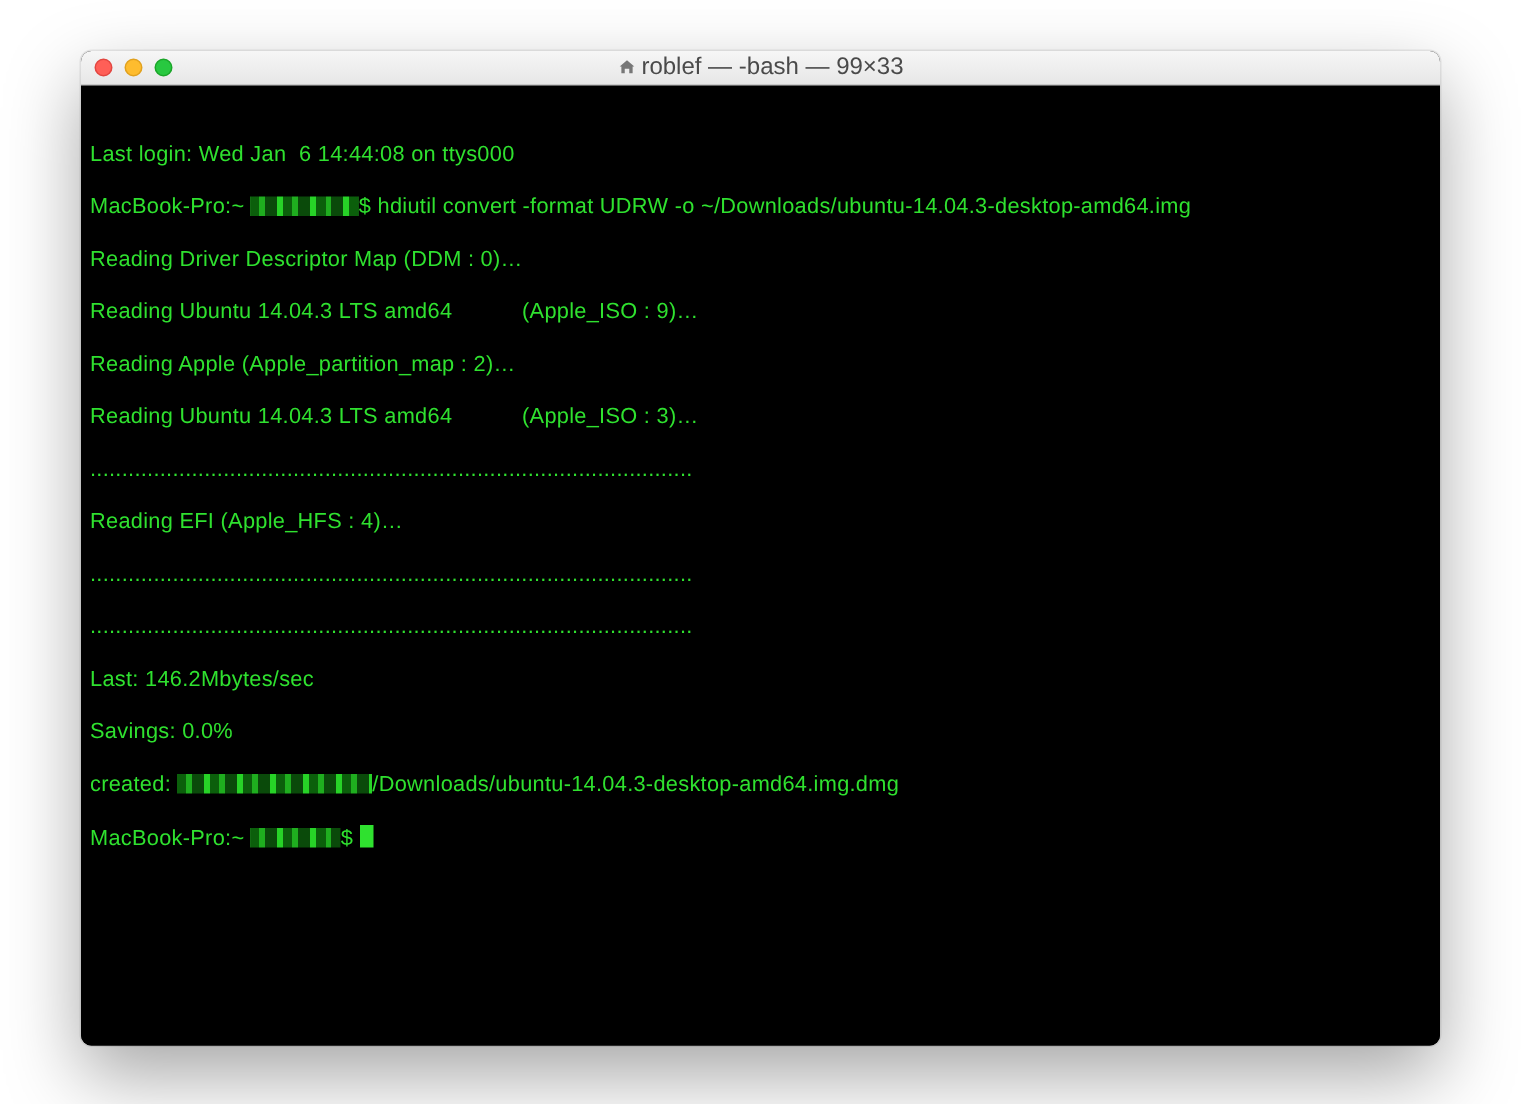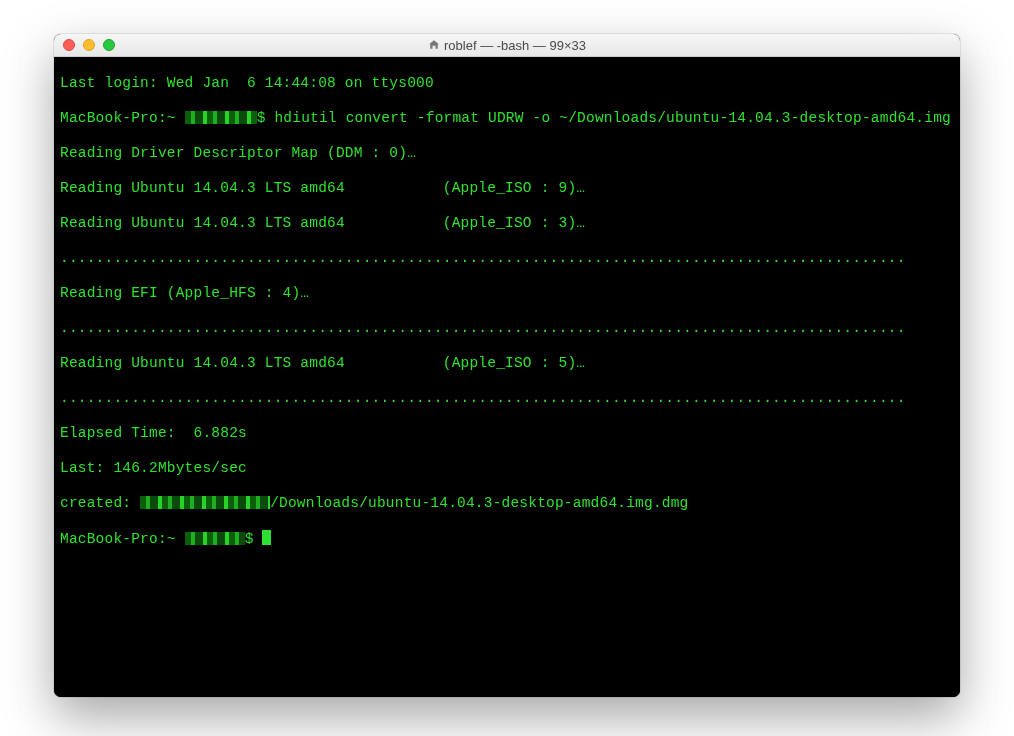--- a/index.html
+++ b/index.html
@@ -42,41 +42,41 @@
     border-radius: 50%;
     box-sizing: border-box;
   }
   .dot.red    { background: #ff5f57; border: 0.5px solid #e24640; }
   .dot.yellow { background: #febc2e; border: 0.5px solid #e1a11e; }
   .dot.green  { background: #28c840; border: 0.5px solid #1ba629; }
   .title {
     position: absolute;
     left: 0; right: 0;
     text-align: center;
-    font-size: 13px;
+    font-size: 16px;
     color: #4a4a4a;
     pointer-events: none;
     display: flex;
     justify-content: center;
     align-items: center;
     gap: 4px;
   }
   .home-icon {
     width: 12px;
     height: 12px;
     display: inline-block;
   }
   .home-icon svg { width: 12px; height: 12px; display:block; }
   .terminal {
     background: #000;
     width: 100%;
     height: calc(100% - 22px);
     box-sizing: border-box;
-    padding: 0 6px;
-    font-family: Liberation Mono, monospace;
+    padding: 20px 6px;
+    font-family: Liberation Sans, sans-serif;
     font-size: 14.5px;
     line-height: 17.5px;
     color: #2fe12f;
     white-space: pre;
     overflow: hidden;
     letter-spacing: 0.2px;
   }
   .line { white-space: pre; }
   .redact {
     display: inline-block;
@@ -113,24 +113,24 @@
       </span>
       <span>roblef — -bash — 99×33</span>
     </div>
   </div>
 
   <div class="terminal">
 <div class="line">Last login: Wed Jan  6 14:44:08 on ttys000</div>
 <div class="line"><span>MacBook-Pro:~ </span><span class="redact r1"></span><span>$ hdiutil convert -format UDRW -o ~/Downloads/ubuntu-14.04.3-desktop-amd64.img </span></div>
 <div class="line">Reading Driver Descriptor Map (DDM : 0)…</div>
 <div class="line">Reading Ubuntu 14.04.3 LTS amd64           (Apple_ISO : 9)…</div>
+<div class="line">Reading Apple (Apple_partition_map : 2)…</div>
 <div class="line">Reading Ubuntu 14.04.3 LTS amd64           (Apple_ISO : 3)…</div>
 <div class="line">...............................................................................................</div>
 <div class="line">Reading EFI (Apple_HFS : 4)…</div>
 <div class="line">...............................................................................................</div>
-<div class="line">Reading Ubuntu 14.04.3 LTS amd64           (Apple_ISO : 5)…</div>
 <div class="line">...............................................................................................</div>
-<div class="line">Elapsed Time:  6.882s</div>
 <div class="line">Last: 146.2Mbytes/sec</div>
+<div class="line">Savings: 0.0%</div>
 <div class="line"><span>created: </span><span class="redact r2"></span><span>/Downloads/ubuntu-14.04.3-desktop-amd64.img.dmg</span></div>
 <div class="line"><span>MacBook-Pro:~ </span><span class="redact r3"></span><span>$ </span><span class="cursor"></span></div>
   </div>
 </div>
 
 </body></html>

